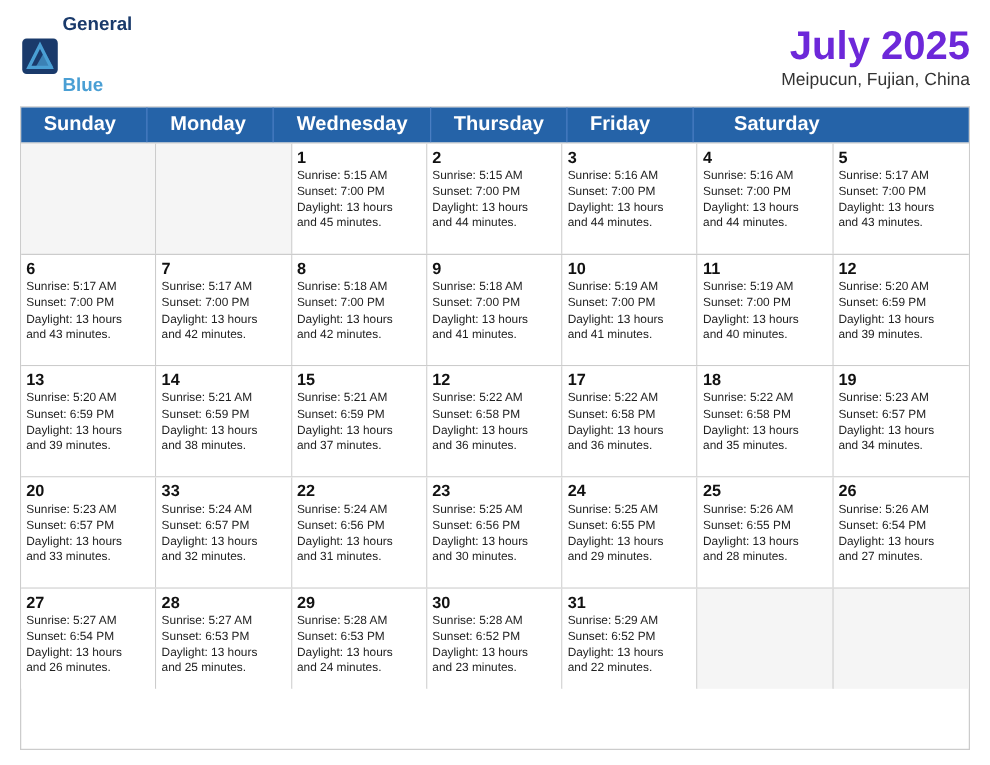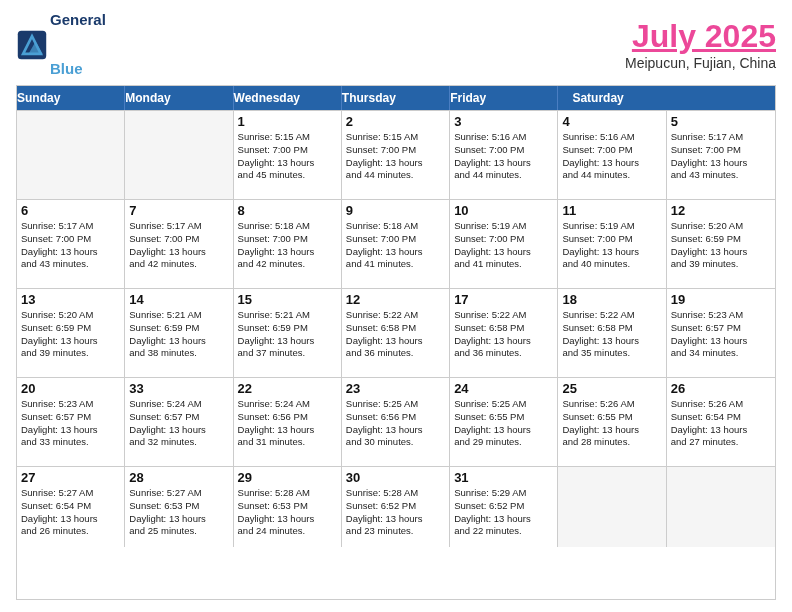--- a/index.html
+++ b/index.html
@@ -31,41 +31,40 @@
       width: 32px;
       height: 32px;
       margin-right: 2px;
     }
     .title-block {
       text-align: right;
     }
     .month-year {
       font-size: 32px;
       font-weight: bold;
-      color: #ec4899;
-      text-decoration: underline;
+      color: #6d28d9;
     }
     .location {
       font-size: 14px;
       color: #333;
     }
     .calendar {
       border: 1px solid #ccc;
       flex: 1;
     }
     .cal-header {
       display: grid;
       grid-template-columns: repeat(7, 1fr);
       background: #2563a8;
     }
     .cal-header-cell {
       color: #fff;
-      font-size: 12px;
+      font-size: 16px;
       font-weight: bold;
-      padding: 5px 0;
+      padding: 5px 18px;
       text-align: left;
       border-right: 1px solid #4a7ec2;
     }
     .cal-header-cell:last-child { border-right: none; margin-left: 14px; }
     .cal-body {
       display: flex;
       flex-direction: column;
     }
     .cal-row {
       display: grid;

